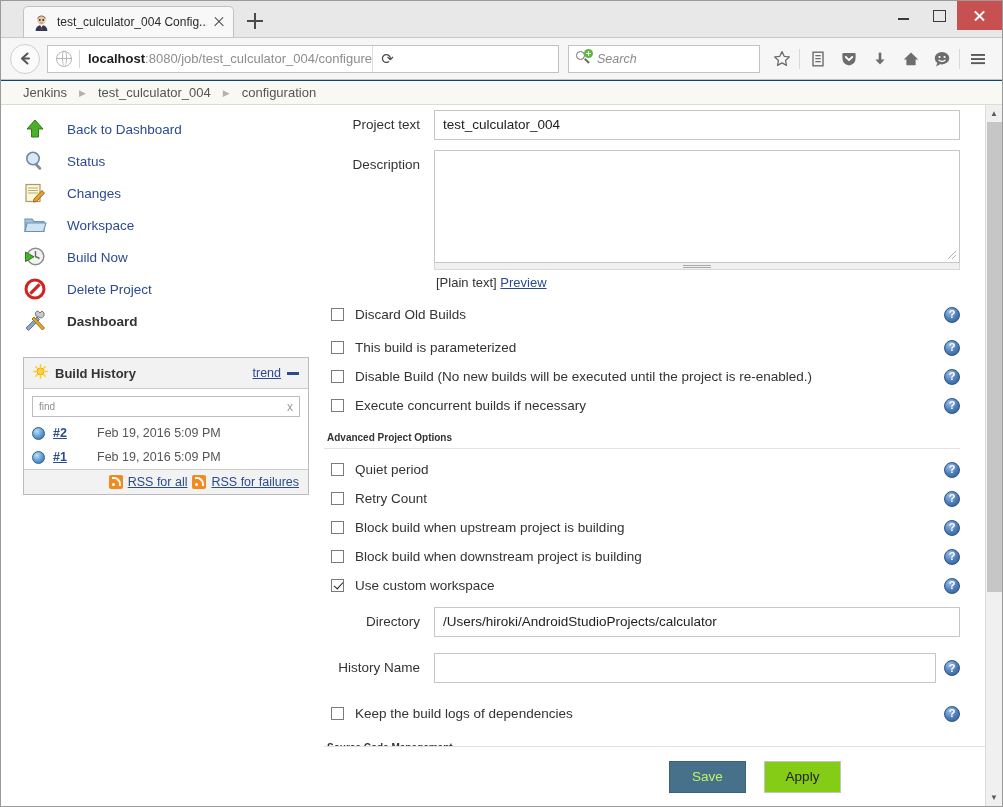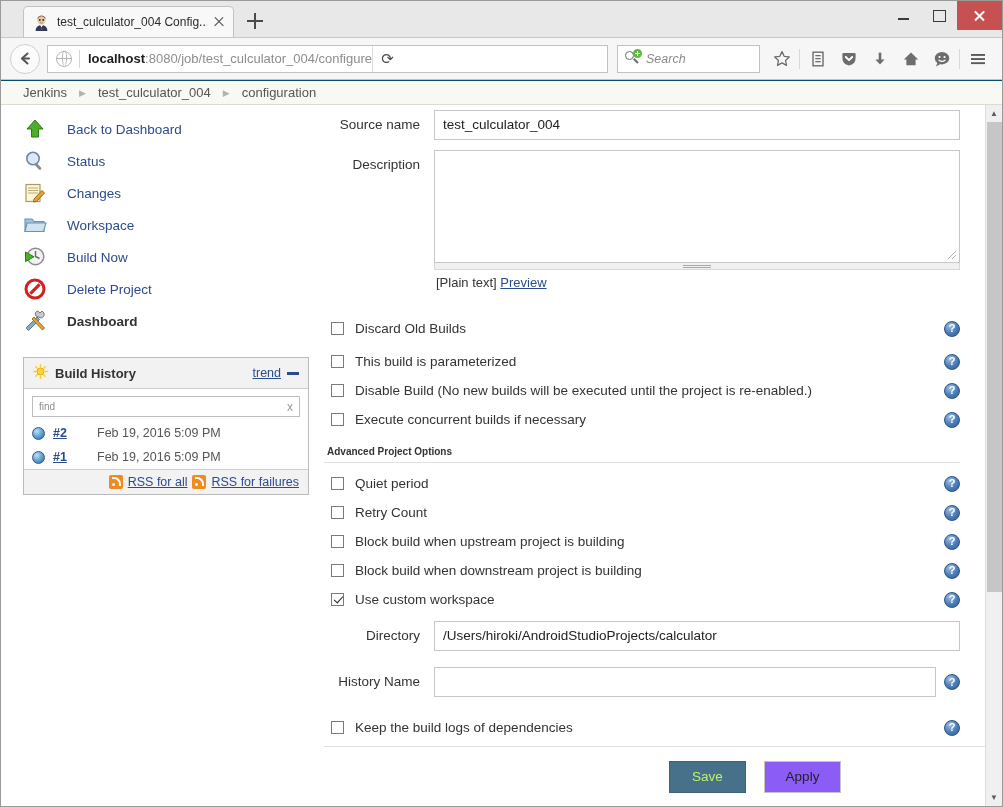--- a/index.html
+++ b/index.html
@@ -144,21 +144,21 @@
   .url-sep { width: 1px; height: 18px; background: #d5d5d5; margin-right: 8px; flex:0 0 auto;}
   .url-text { font-size: 13px; color: #8d8d8d; white-space: nowrap; overflow: hidden; }
   .url-text b { color: #1c1c1c; font-weight: 600; }
   .reload {
     width: 30px; flex: 0 0 auto;
     display: flex; align-items: center; justify-content: center;
     border-left: 1px solid #dedede; height: 100%;
     cursor: pointer; color: #4a4a4a; font-size: 15px;
   }
   .searchbar {
-    width: 143px; height: 28px; margin-left: 9px;
+    width: 192px; height: 28px; margin-left: 9px;
     background: #fff; border: 1px solid #c2c2c2;
     display: flex; align-items: center; padding-left: 6px;
     flex: 0 0 auto;
   }
   .search-ico { width: 17px; height: 17px; position: relative; margin-right: 5px; flex:0 0 auto;}
   .search-ico .mag {
     position: absolute; left: 1px; top: 1px;
     width: 9px; height: 9px; border: 1.6px solid #6d6d6d; border-radius: 50%;
   }
   .search-ico .hdl {
@@ -400,21 +400,21 @@
     z-index: 6;
   }
   .btn {
     height: 32px; min-width: 77px;
     font-size: 13.5px;
     display: flex; align-items: center; justify-content: center;
     cursor: pointer; border: 1px solid transparent;
     font-family: "Liberation Sans", sans-serif;
   }
   .btn-save { background: #47708a; color: #bef264; border-color: #3d6378; }
-  .btn-apply { background: #8b5cf6; color: #222; border-color: #c4c4c4; }
+  .btn-apply { background: #84cc16; color: #222; border-color: #c4c4c4; }
 </style>
 </head>
 <body>
 
 <div class="window">
 
   <div class="titlebar">
     <div class="tab">
       <span class="favicon">
         <svg width="17" height="17" viewBox="0 0 17 17">
@@ -644,42 +644,42 @@
             <span class="rss-link">RSS for all</span>
             <span class="rss-ico"></span>
             <span class="rss-link">RSS for failures</span>
           </div>
         </div>
       </div>
 
       <div class="main">
 
         <div class="frow">
-          <div class="flabel">Source name</div>
+          <div class="flabel">Project text</div>
           <div class="ftext">test_culculator_004</div>
         </div>
 
         <div class="frow" style="margin-top:10px;">
           <div class="flabel">Description</div>
           <div style="flex:1 1 auto;">
             <div class="ftextarea">
               <span class="resize-grip"></span>
             </div>
             <div class="drag-bar">
                 <span></span>
               </div>
           </div>
         </div>
 
         <div class="plaintext">
           <span>[Plain text]</span>
           <a>Preview</a>
         </div>
 
-        <div style="margin-top:24px;">
+        <div style="margin-top:10px;">
           <div class="cbrow">
             <span class="cb"></span>
             <span class="cb-label">Discard Old Builds</span>
             <span class="help">?</span>
           </div>
           <div class="cbrow" style="margin-top:4px;">
             <span class="cb"></span>
             <span class="cb-label">This build is parameterized</span>
             <span class="help">?</span>
           </div>

